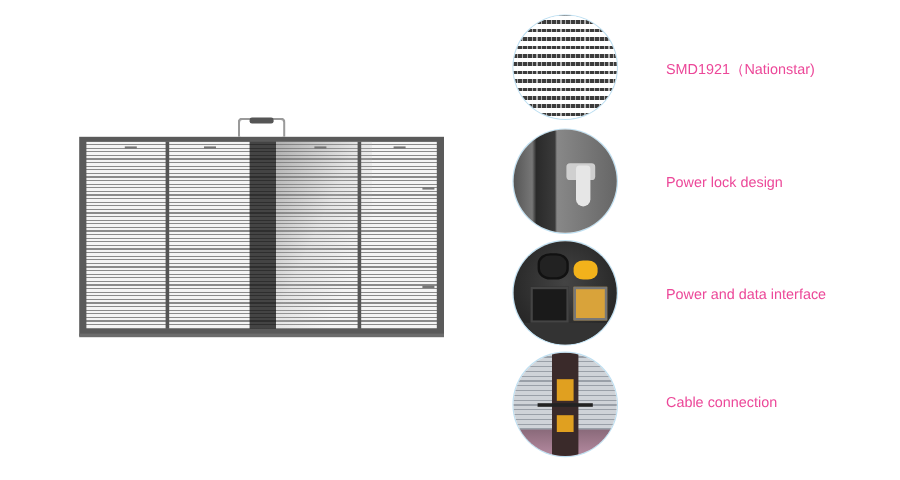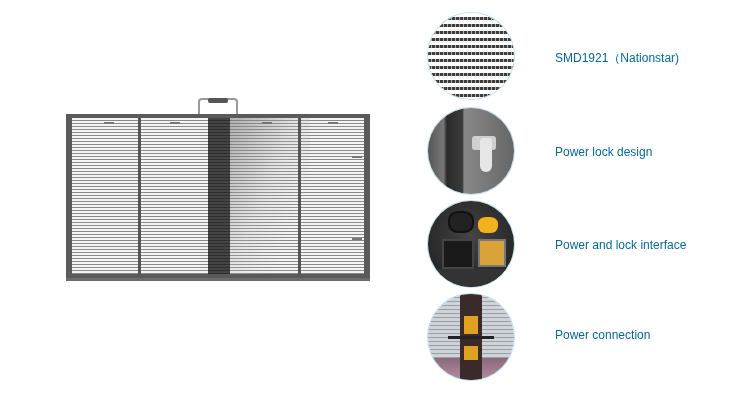--- a/index.html
+++ b/index.html
@@ -10,21 +10,21 @@
   .col-div{position:absolute;top:0;bottom:0;width:3px;background:#555;}
   .dark-strip{position:absolute;top:0;bottom:0;left:136px;width:22px;
     background:repeating-linear-gradient(to bottom,#444 0px,#444 2px,#2e2e2e 2px,#2e2e2e 3px);}
   .glass{position:absolute;top:0;bottom:0;left:158px;width:80px;
     background:linear-gradient(115deg,rgba(120,120,120,0.55) 0%,rgba(180,180,180,0.25) 45%,rgba(255,255,255,0) 75%);}
   .handle{position:absolute;left:198px;top:98px;width:40px;height:16px;border:2px solid #9a9a9a;border-bottom:none;border-radius:4px 4px 0 0;box-sizing:border-box;}
   .handle-grip{position:absolute;left:8px;top:-2px;width:20px;height:5px;background:#555;border-radius:2px;}
   .bracket{position:absolute;width:10px;height:6px;border-top:2px solid #777;}
   .bottom-bar{position:absolute;left:66px;top:278px;width:304px;height:3px;background:#6c6c6c;}
   .feature{position:absolute;left:428px;width:86px;height:86px;border-radius:50%;overflow:hidden;box-shadow:0 0 0 1px #bfe0f2;}
-  .feat-label{position:absolute;left:555px;font-size:12px;color:#0369a1;white-space:nowrap;}
+  .feat-label{position:absolute;left:555px;font-size:12px;color:#ec4899;white-space:nowrap;}
   .smd{background:repeating-linear-gradient(to bottom,#ffffff 0px,#ffffff 4px,#3c3c3c 4px,#3c3c3c 7px);}
   .smd::after{content:"";position:absolute;inset:0;background:repeating-linear-gradient(to right,rgba(255,255,255,0) 0,rgba(255,255,255,0) 3px,rgba(255,255,255,0.6) 3px,rgba(255,255,255,0.6) 4px);}
   .lock{background:linear-gradient(90deg,#555 0,#777 18%,#2a2a2a 22%,#3a3a3a 40%,#888 42%,#666 100%);}
   .lock .lever{position:absolute;left:52px;top:30px;width:12px;height:34px;background:#e6e6e6;border-radius:3px 3px 6px 6px;}
   .lock .knob{position:absolute;left:44px;top:28px;width:24px;height:14px;background:#cfcfcf;border-radius:3px;}
   .power{background:radial-gradient(circle at 50% 40%,#444 0,#2b2b2b 60%,#1e1e1e 100%);}
   .power .cap1{position:absolute;left:20px;top:10px;width:22px;height:18px;background:#222;border-radius:40%;border:2px solid #111;}
   .power .cap2{position:absolute;left:50px;top:16px;width:20px;height:16px;background:#f2b21b;border-radius:40%;}
   .power .port1{position:absolute;left:14px;top:38px;width:28px;height:26px;background:#1a1a1a;border:2px solid #444;}
   .power .port2{position:absolute;left:50px;top:38px;width:24px;height:24px;background:#d9a33a;border:2px solid #777;}
@@ -67,22 +67,22 @@
 </div>
 <div class="feat-label" style="top:145px">Power lock design</div>
 
 <div class="feature power" style="top:201px">
   <div class="cap1"></div>
   <div class="cap2"></div>
   <div class="port1"></div>
   <div class="port2"></div>
   <div class="base"></div>
 </div>
-<div class="feat-label" style="top:238px">Power and lock interface</div>
+<div class="feat-label" style="top:238px">Power and data interface</div>
 
 <div class="feature cable" style="top:294px">
   <div class="floor"></div>
   <div class="post"></div>
   <div class="box1"></div>
   <div class="box2"></div>
   <div class="wire"></div>
 </div>
-<div class="feat-label" style="top:328px">Power connection</div>
+<div class="feat-label" style="top:328px">Cable connection</div>
 
 </body></html>

